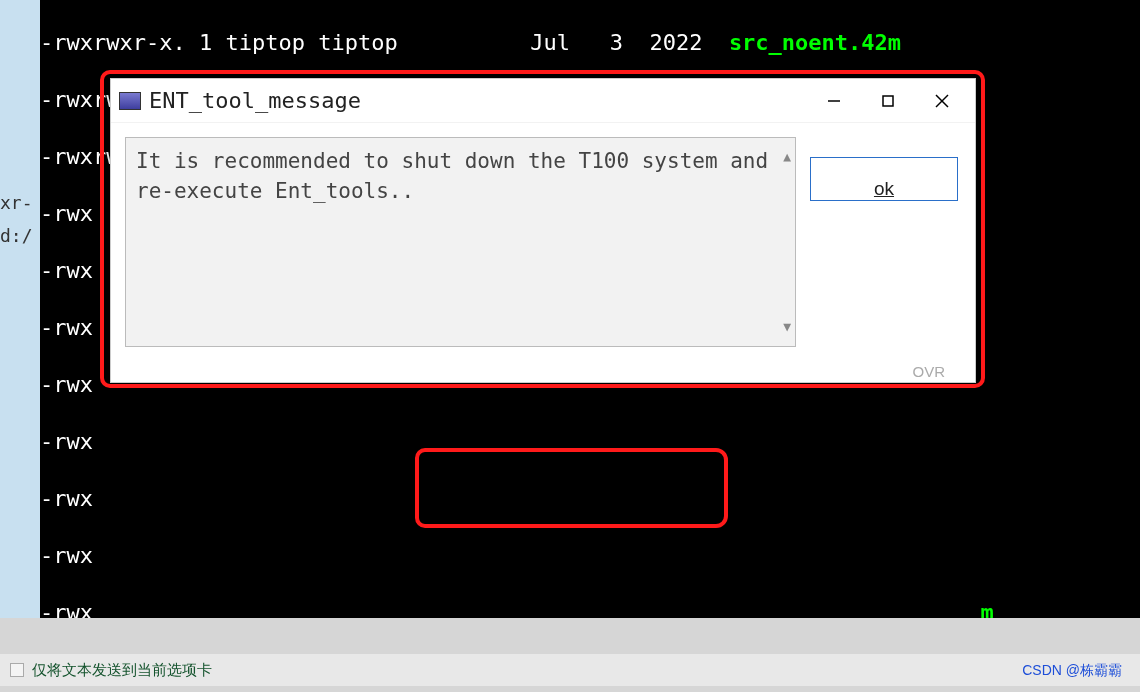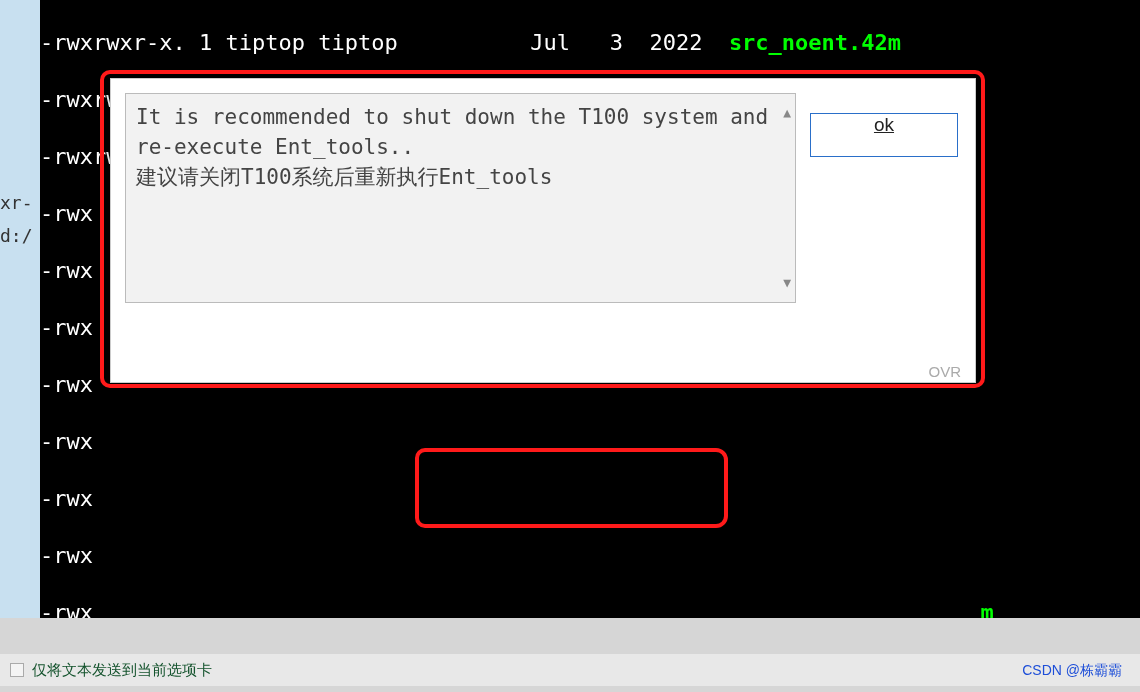--- a/index.html
+++ b/index.html
@@ -155,31 +155,31 @@
     }
     .ok-btn {
       width: 148px;
       height: 44px;
       background: #fff;
       border: 1px solid #2a6fc9;
       font-size: 19px;
       font-family: "Segoe UI", Arial, sans-serif;
       color: #222;
       display: flex;
-      align-items: flex-start;
+      align-items: flex-end;
       justify-content: center;
       cursor: pointer;
     }
     .ok-btn u {
       text-decoration: underline;
     }
     .dialog-footer {
       position: absolute;
       bottom: 2px;
-      right: 14px;
+      right: 30px;
       font-size: 15px;
       color: #aaa;
       font-family: Arial, sans-serif;
     }
     .bottom-bar {
       position: absolute;
       bottom: 6px;
       left: 0;
       right: 0;
       height: 32px;
@@ -246,25 +246,44 @@
 
 
 
 
 
 
 
 </div>
 
 <div class="dialog">
+  <div class="dialog-title">
+    <span class="icon-box"></span>
+    <span class="title-text">ENT_tool_message</span>
+    <span class="win-btn">
+      <svg viewBox="0 0 16 16">
+          <line x1="2" y1="8" x2="14" y2="8" stroke="#000" stroke-width="1.5"></line>
+        </svg>
+    </span>
+    <span class="win-btn">
+      <svg viewBox="0 0 16 16">
+          <rect x="3" y="3" width="10" height="10" fill="none" stroke="#000" stroke-width="1.5"></rect>
+        </svg>
+    </span>
+    <span class="win-btn">
+      <svg viewBox="0 0 16 16">
+          <line x1="2" y1="2" x2="14" y2="14" stroke="#000" stroke-width="1.5"></line>
+          <line x1="14" y1="2" x2="2" y2="14" stroke="#000" stroke-width="1.5"></line>
+        </svg>
+    </span>
+  </div>
   <div class="dialog-body">
     <div class="msg-box">
       <span class="scroll-up-arrow">▲</span>
       <div>It is recommended to shut down the T100 system and re-execute Ent_tools..</div>
-      <div>建议请关闭T100系统后重新执行Ent_tools</div>
       <span class="scroll-dn-arrow">▼</span>
     </div>
     <div class="ok-container">
       <div class="ok-btn">
           <u>ok</u>
         </div>
     </div>
   </div>
   <div class="dialog-footer">OVR</div>
 </div>

